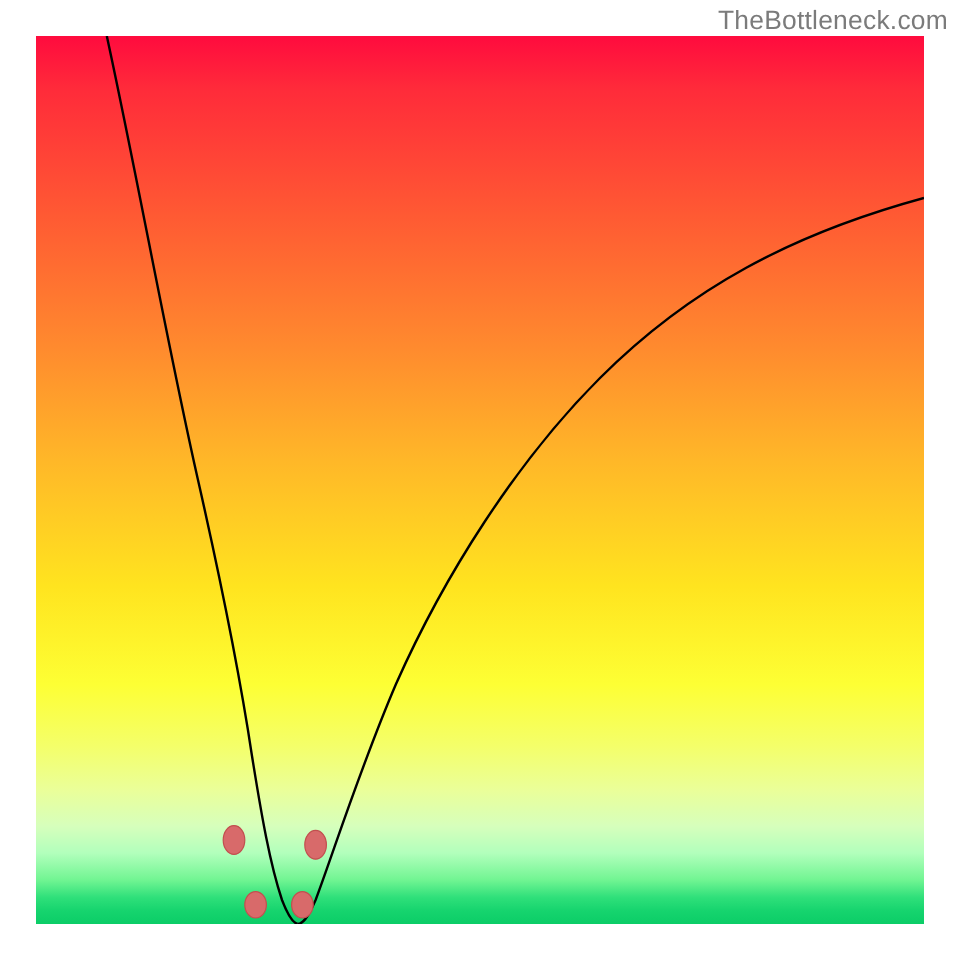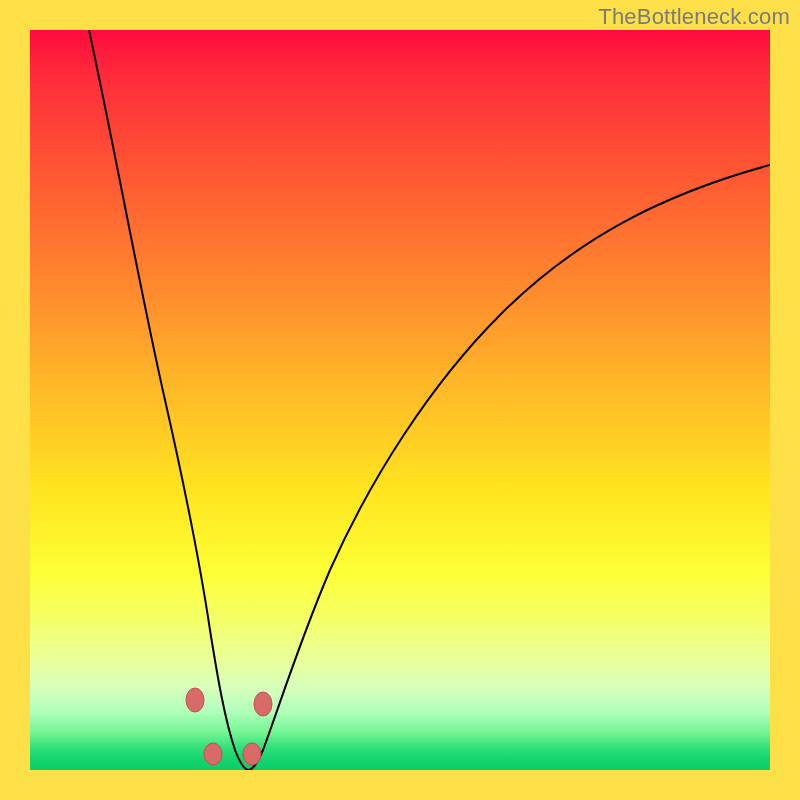--- a/index.html
+++ b/index.html
@@ -10,21 +10,21 @@
     overflow: hidden;
     background: #000;
     font-family: Arial, Helvetica, sans-serif;
   }
   .frame {
     position: absolute;
     top: 0;
     left: 0;
     width: 800px;
     height: 800px;
-    background: #fde047;
+    background: #ffffff;
   }
   .plot {
     position: absolute;
     top: 30px;
     left: 30px;
     width: 740px;
     height: 740px;
     
     background: linear-gradient(
       to bottom,

